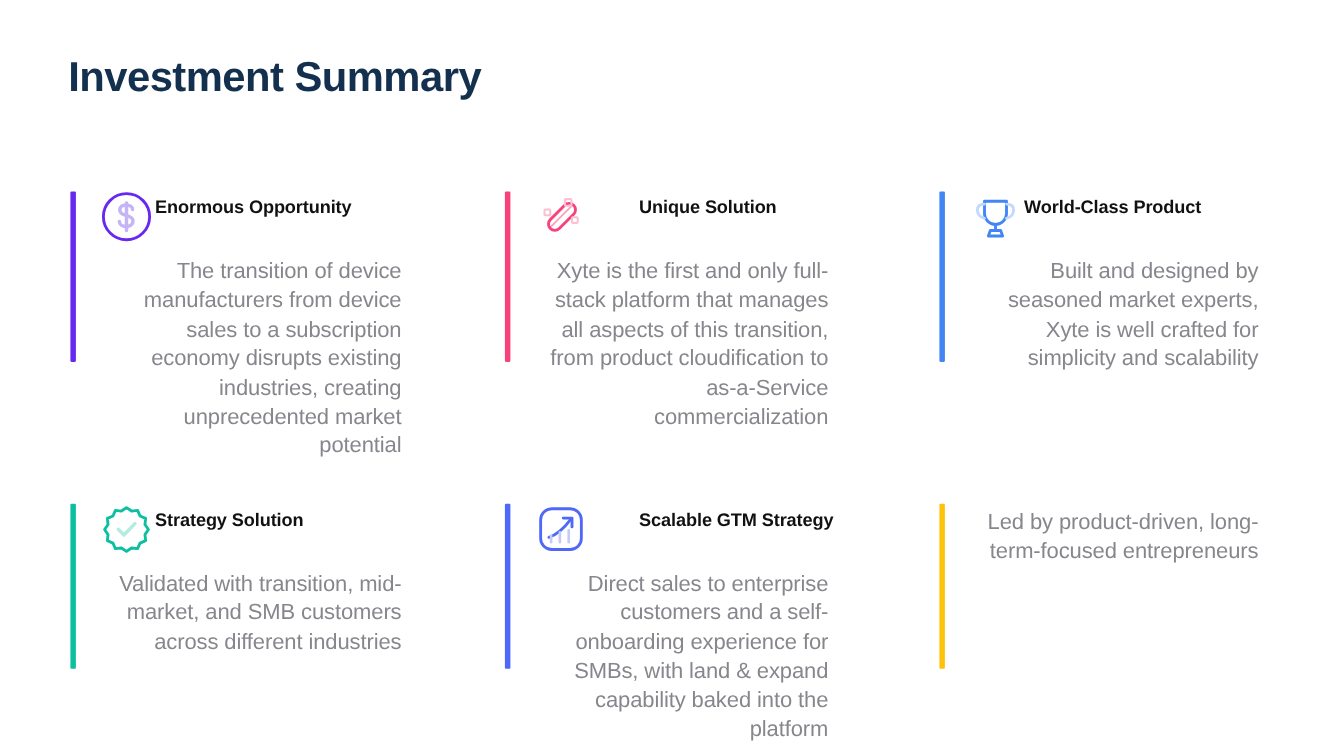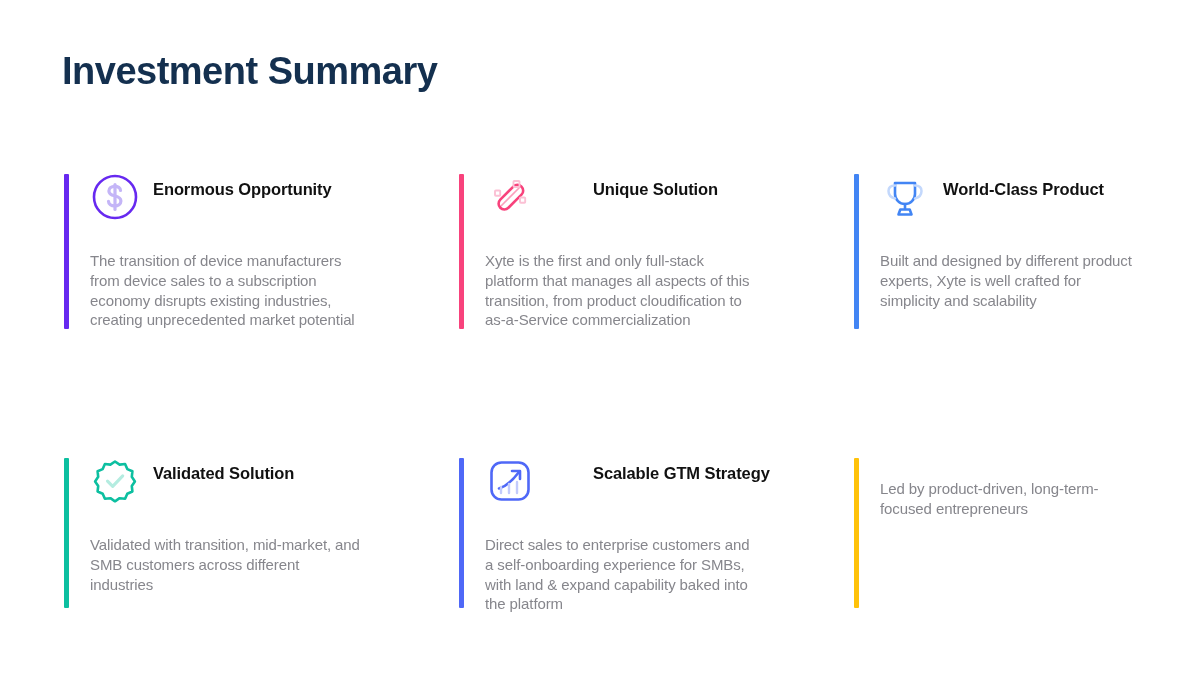--- a/index.html
+++ b/index.html
@@ -50,21 +50,21 @@
     width: 5px;
     height: 155px;
     border-radius: 1px;
   }
   .card.row2 .accent-bar {
     height: 150px;
   }
   .card-head {
     display: flex;
     align-items: flex-start;
-    gap: 13px;
+    gap: 1px;
     height: 56px;
   }
   .icon-wrap {
     width: 50px;
     height: 50px;
     flex: 0 0 50px;
     display: flex;
     align-items: center;
     justify-content: center;
   }
@@ -74,27 +74,28 @@
   .card-title {
     font-size: 16.5px;
     font-weight: bold;
     color: #111111;
     line-height: 1.33;
     letter-spacing: -0.1px;
     padding-top: 7px;
     max-width: 190px;
   }
   .card-body {
-    margin-top: 23px;
+    margin-top: 6px;
     margin-left: 0px;
-    font-size: 15px;
+    font-size: 20px;
     line-height: 1.32;
     color: #86868c;
     max-width: 275px;
     letter-spacing: -0.1px;
+    text-align: right;
   }
   .card.c2 .card-body, .card.c5 .card-body { max-width: 268px; }
   .card.c3 .card-body, .card.c6 .card-body { max-width: 270px; }
   .card.c2 .card-title, .card.c5 .card-title { max-width: 180px; margin-left: 45px; }
 </style>
 </head>
 <body>
 
 <div class="slide">
 
@@ -143,33 +144,33 @@
           <svg width="48" height="48" viewBox="0 0 48 48">
             <path d="M14 10 h20 v11 c0 5.5-4.5 10-10 10 -5.5 0-10-4.5-10-10 z" fill="none" stroke="#4285f4" stroke-width="2.6" stroke-linejoin="round"></path>
             <path d="M14 12.5 c-4.5 0-6.5 2.5-6.5 5.5 0 3.5 2.5 6.5 6.5 7.5" fill="none" stroke="#c3d8fc" stroke-width="2.5" stroke-linecap="round"></path>
             <path d="M34 12.5 c4.5 0 6.5 2.5 6.5 5.5 0 3.5-2.5 6.5-6.5 7.5" fill="none" stroke="#c3d8fc" stroke-width="2.5" stroke-linecap="round"></path>
             <path d="M24 31 v5" stroke="#4285f4" stroke-width="2.6" stroke-linecap="round"></path>
             <path d="M17.5 41.5 l1.8-5 h9.4 l1.8 5 z" fill="none" stroke="#4285f4" stroke-width="2.6" stroke-linejoin="round"></path>
           </svg>
         </div>
         <div class="card-title">World-Class Product</div>
       </div>
-      <div class="card-body">Built and designed by different product experts, Xyte is well crafted for simplicity and scalability</div>
+      <div class="card-body">Built and designed by seasoned market experts, Xyte is well crafted for simplicity and scalability</div>
     </div>
 
     <div class="card c4 row2" style="margin-top:62px">
       <div class="accent-bar" style="background:#0cbfa0"></div>
       <div class="card-head">
         <div class="icon-wrap">
           <svg width="48" height="48" viewBox="0 0 48 48">
             <path d="M24 4.5 l4.6 3.1 5.5-0.6 2.2 5.1 5.1 2.2 -0.6 5.5 3.1 4.6 -3.1 4.6 0.6 5.5 -5.1 2.2 -2.2 5.1 -5.5-0.6 -4.6 3.1 -4.6-3.1 -5.5 0.6 -2.2-5.1 -5.1-2.2 0.6-5.5 -3.1-4.6 3.1-4.6 -0.6-5.5 5.1-2.2 2.2-5.1 5.5 0.6 z" fill="none" stroke="#0cbfa0" stroke-width="2.6" stroke-linejoin="round"></path>
             <path d="M16.5 24.2 l5.2 5.2 10-10.5" fill="none" stroke="#b4ece0" stroke-width="3.1" stroke-linecap="round" stroke-linejoin="round"></path>
           </svg>
         </div>
-        <div class="card-title">Validated Solution</div>
+        <div class="card-title">Strategy Solution</div>
       </div>
       <div class="card-body">Validated with transition, mid-market, and SMB customers across different industries</div>
     </div>
 
     <div class="card c5 row2" style="margin-top:62px">
       <div class="accent-bar" style="background:#4f68f7"></div>
       <div class="card-head">
         <div class="icon-wrap">
           <svg width="48" height="48" viewBox="0 0 48 48">
             <rect x="5.5" y="5.5" width="37" height="37" rx="10" fill="none" stroke="#4f68f7" stroke-width="2.6"></rect>

